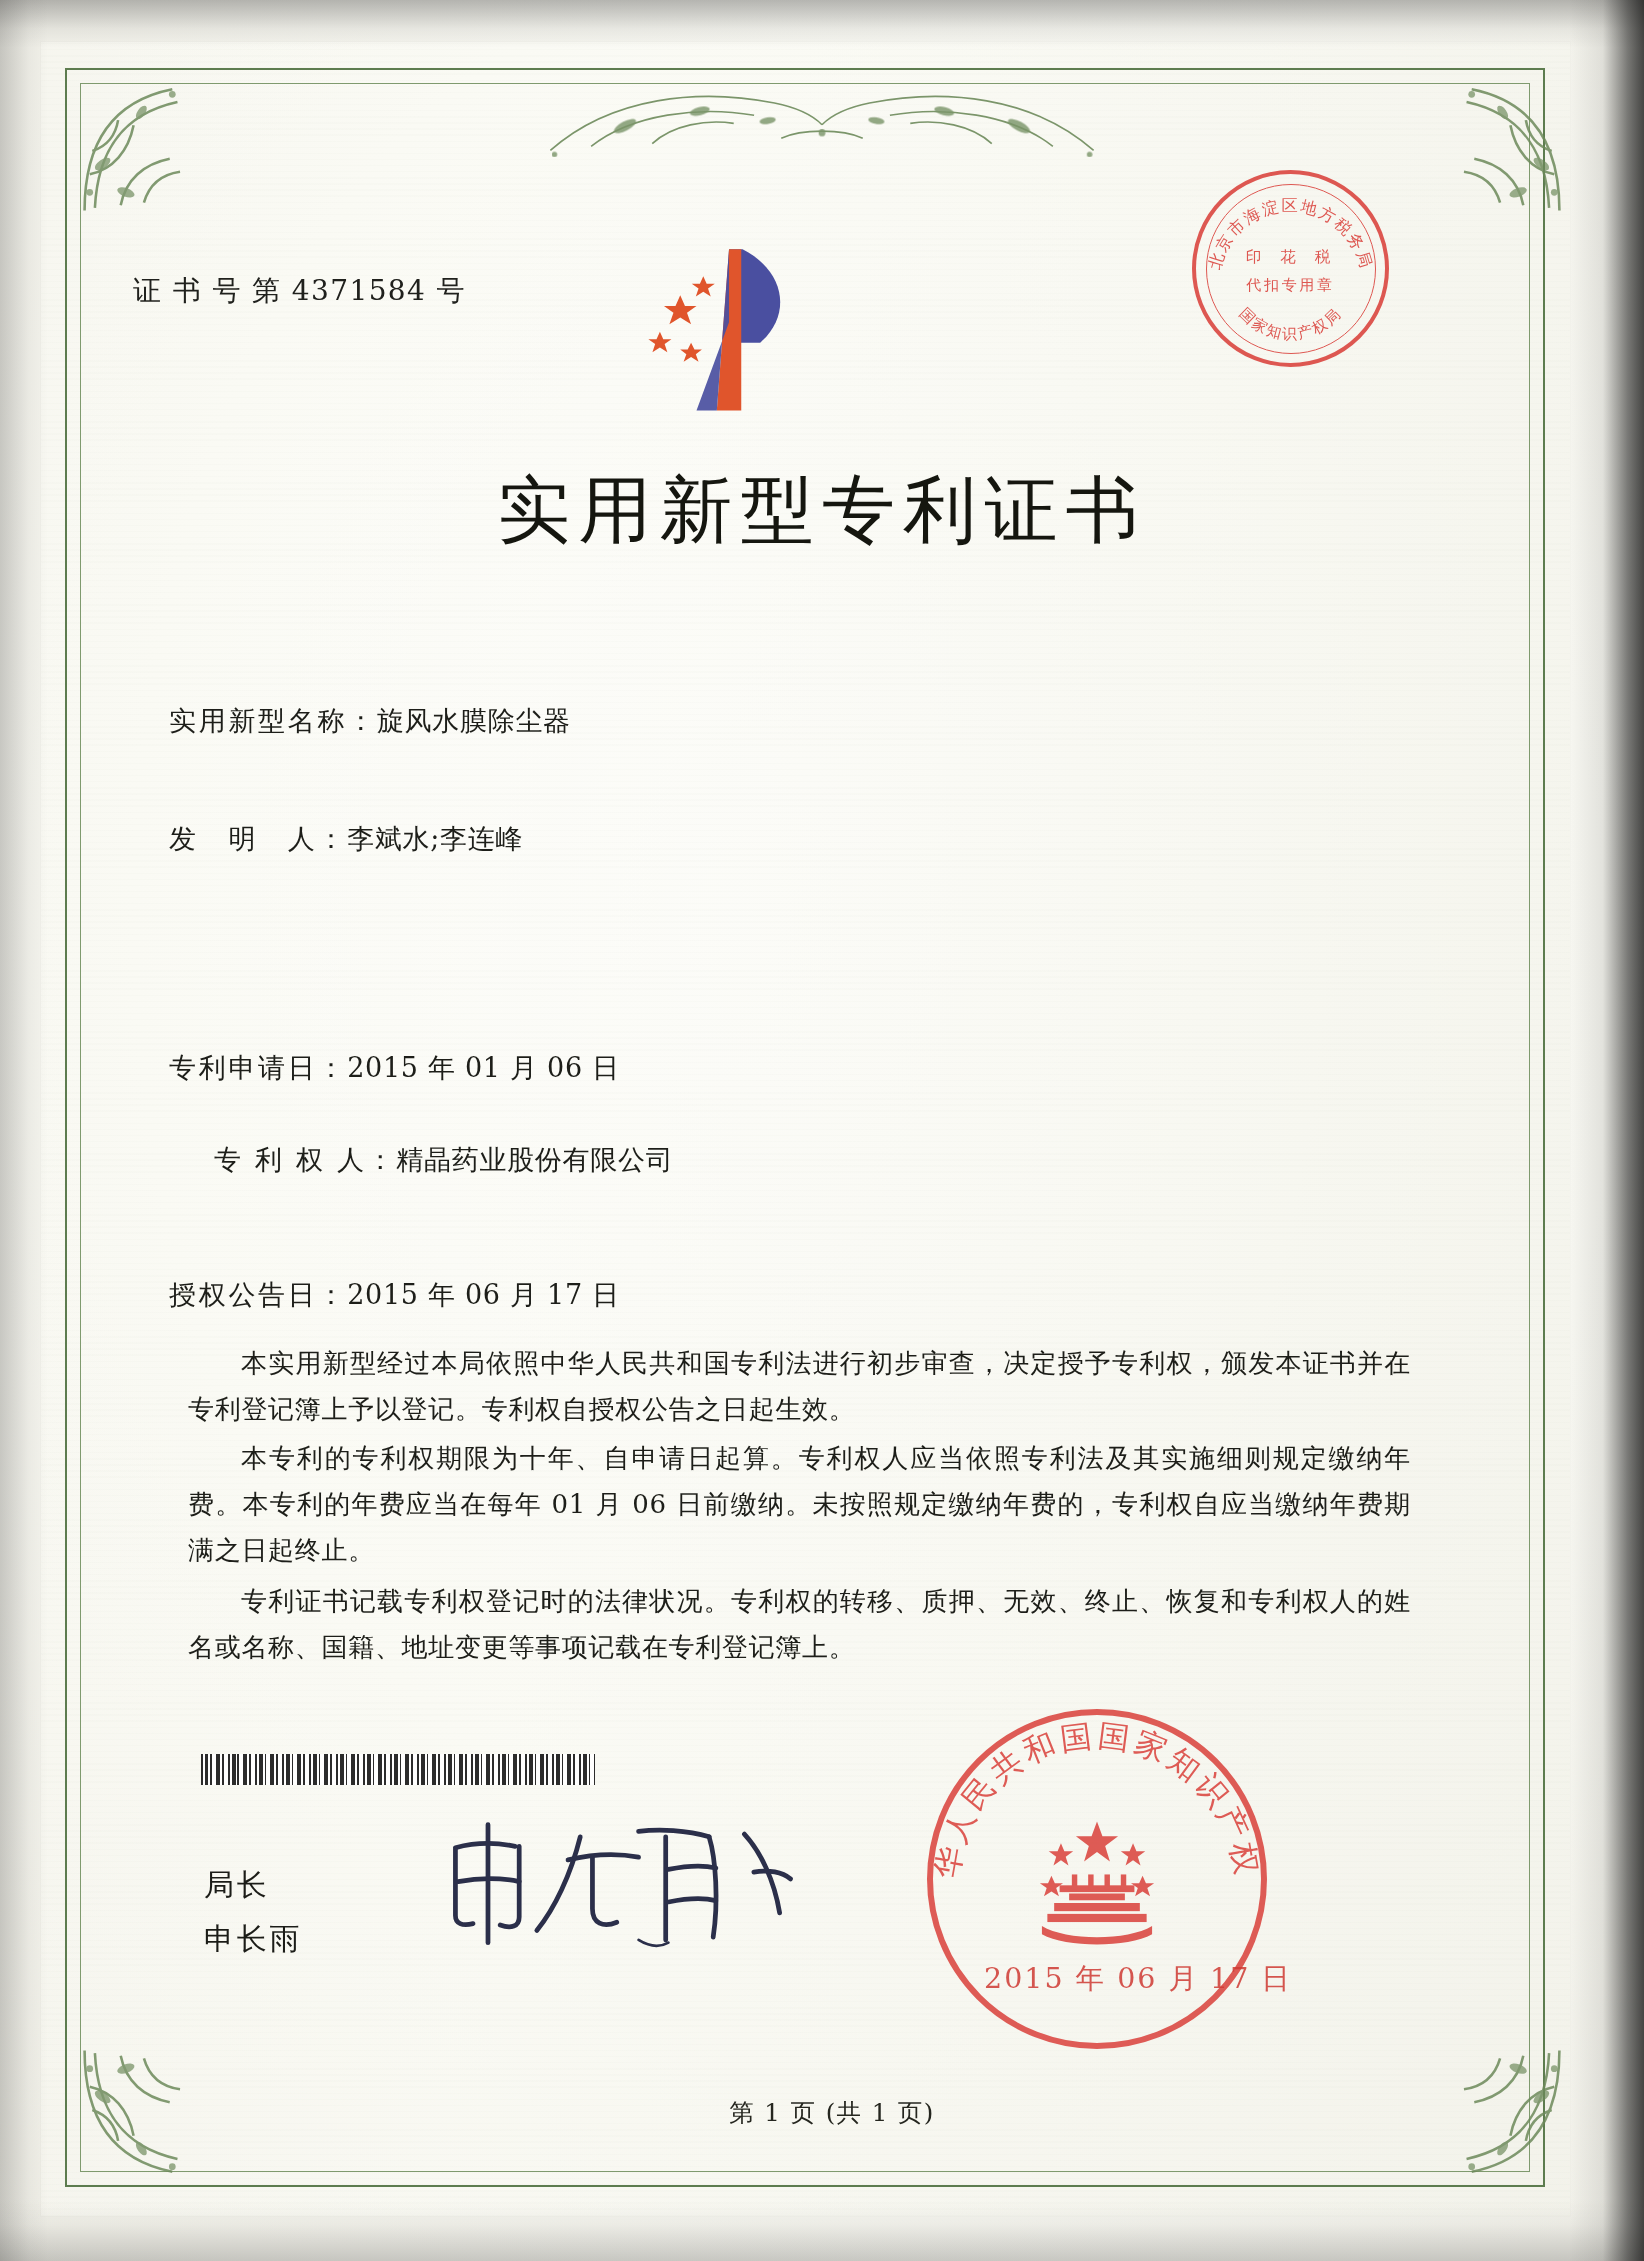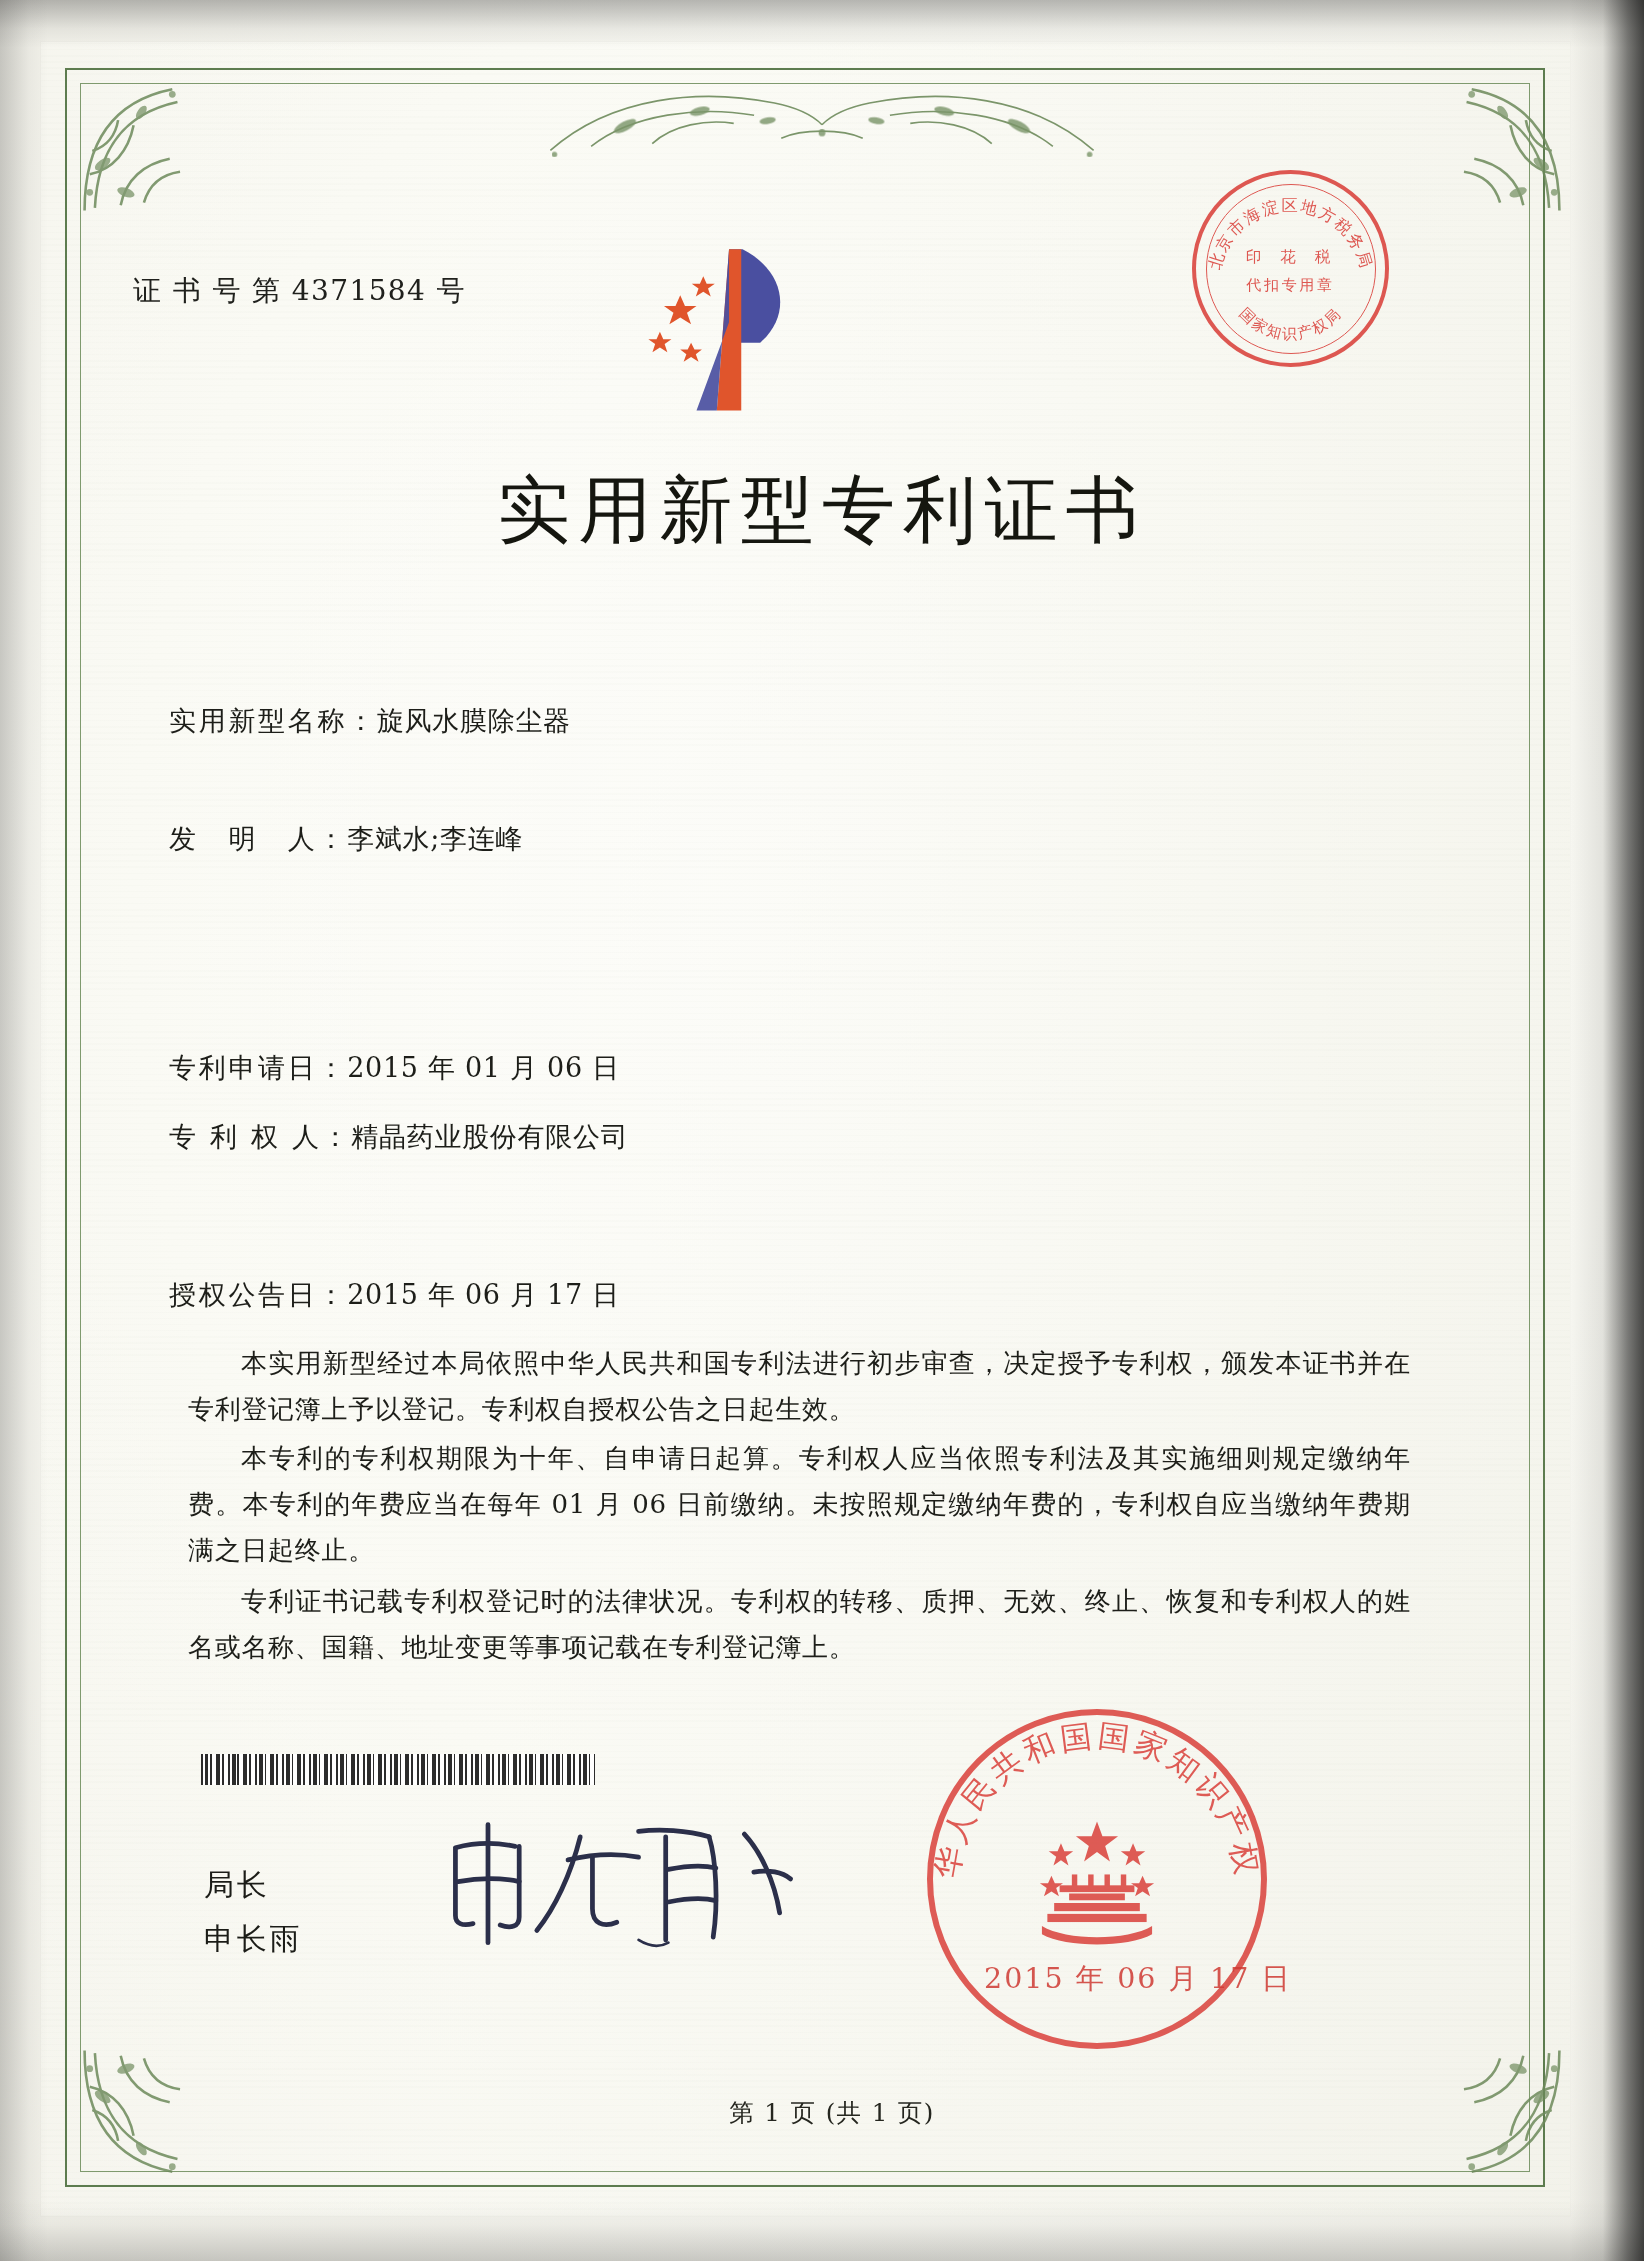--- a/index.html
+++ b/index.html
@@ -136,21 +136,21 @@
     white-space: nowrap;
     letter-spacing: 0.7px;
   }
   .field .lbl { letter-spacing: 2.7px; }
   .field .val { letter-spacing: 0.7px; }
 
   .f1 { top: 703px; }
   .f2 { top: 821px; }
   .f3 { top: 936px; }
   .f4 { top: 1050px; }
-  .f5 { top: 1119px; }
+  .f5 { top: 1142px; margin-left: 45px; }
   .f6 { top: 1277px; }
 
   .para {
     position: absolute;
     left: 188px;
     width: 1223px;
     font-size: 26px;
     line-height: 46px;
     color: #1d1e19;
     text-align: justify;

